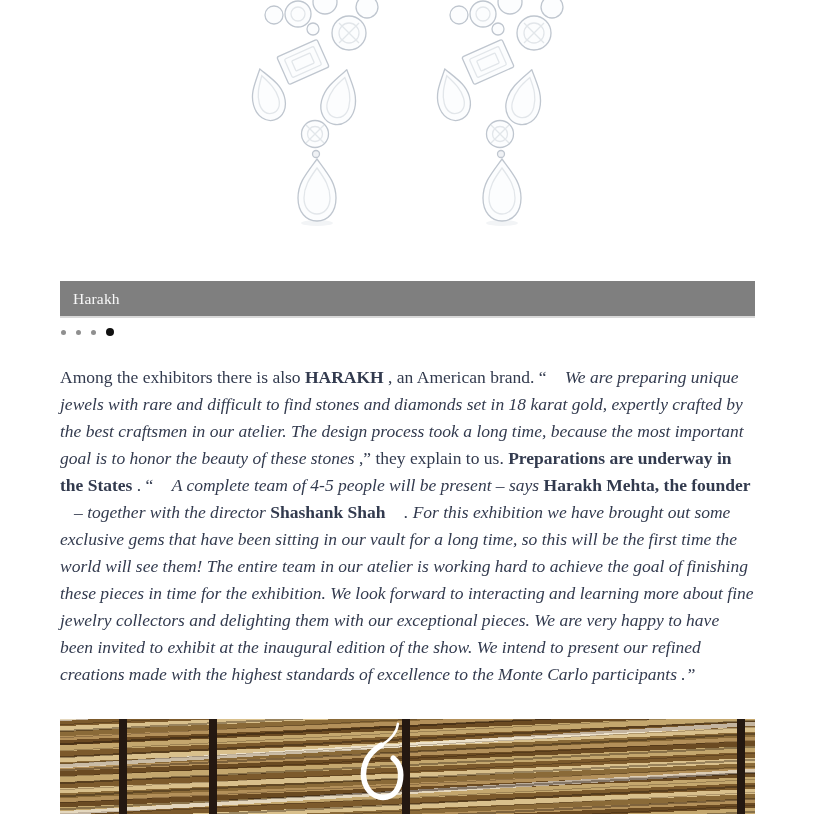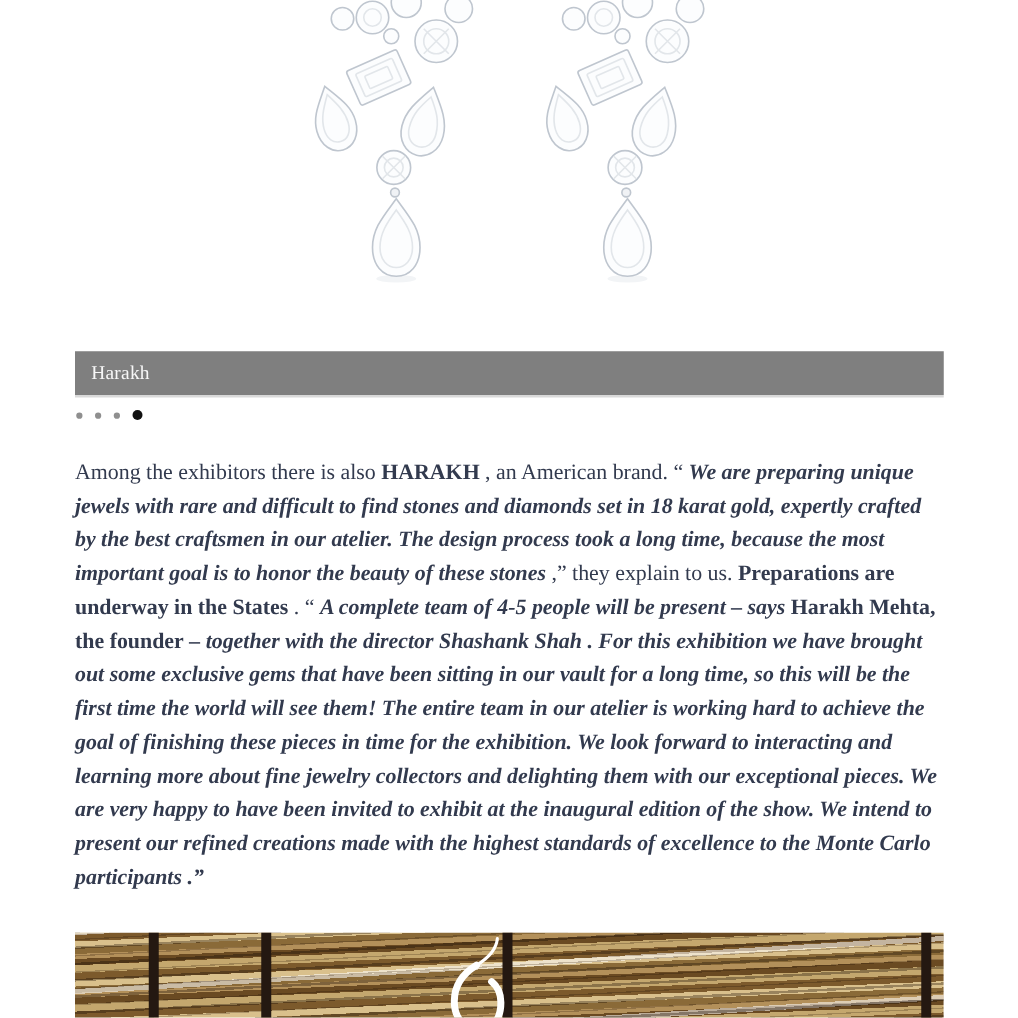--- a/index.html
+++ b/index.html
@@ -47,23 +47,23 @@
 
   
   .article {
     margin-top: 27px;
     font-size: 17.5px;
     line-height: 27px;
     color: var(--text, #323a4e);
     text-align: left;
   }
   .seg-regular { font-style: normal; font-weight: normal; margin-top: 11px; }
-  .seg-italic { font-style: italic; font-weight: bold; }
+  .seg-italic { font-style: italic; font-weight: normal; margin-left: 14px; }
   .seg-bold { font-style: normal; font-weight: bold; }
-  .seg-bold-italic { font-style: italic; font-weight: bold; }
+  .seg-bold-italic { font-weight: bold; }
 
   
   .brand-wall {
     position: relative;
     margin-top: 31px;
     width: 695px; height: 120px;
     overflow: hidden;
   }
   .wood-base {
     position: absolute; inset: 0;

